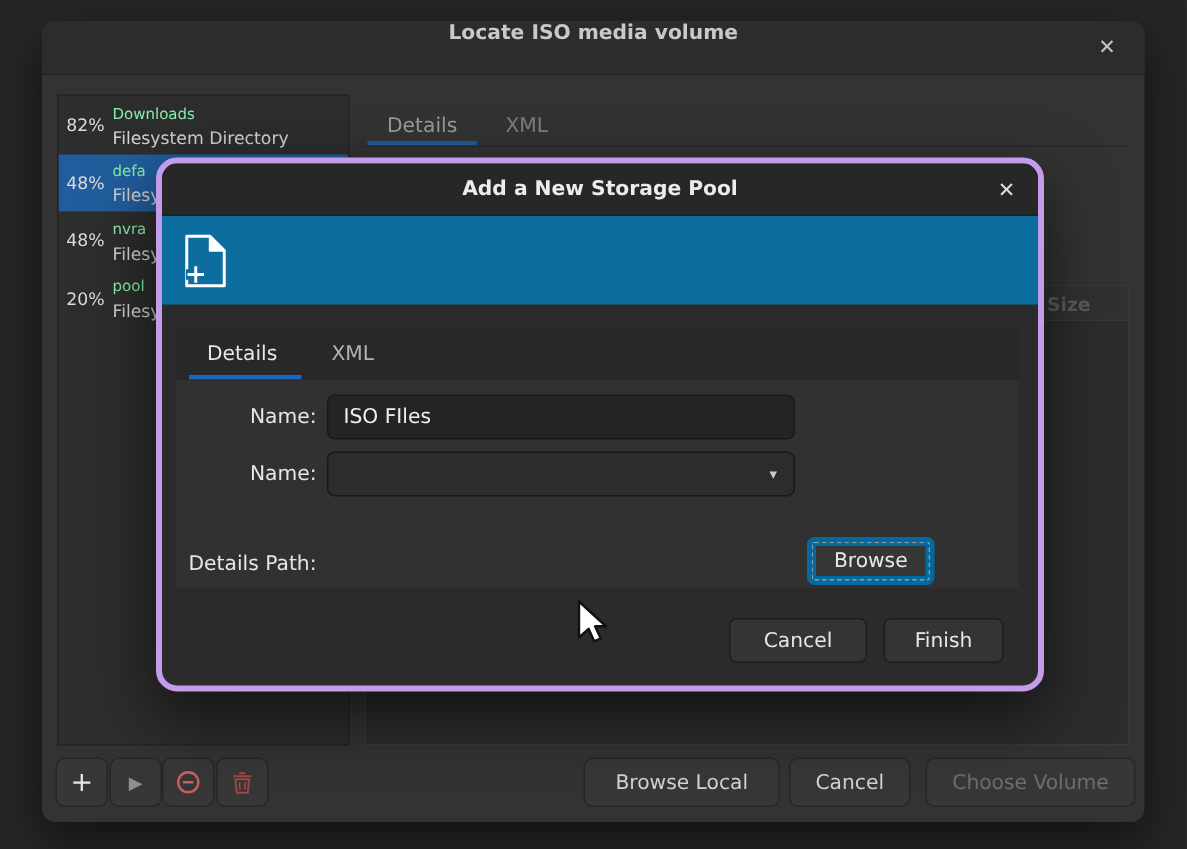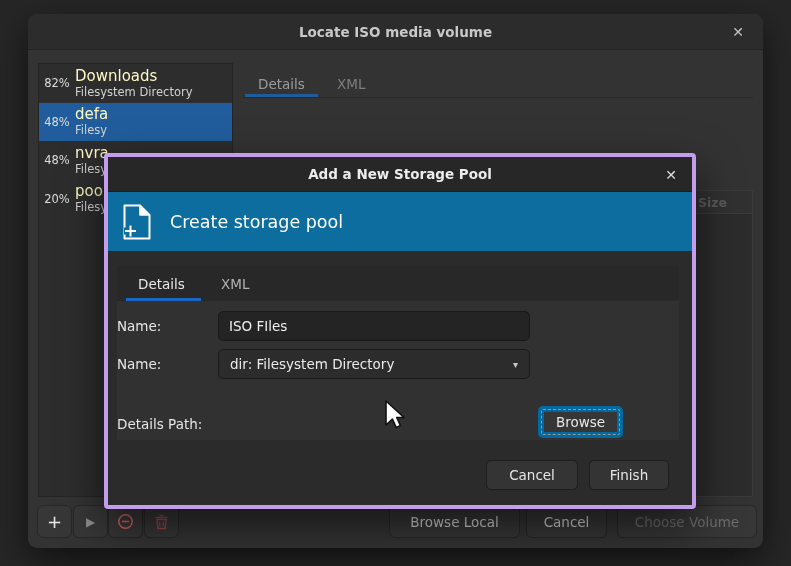--- a/index.html
+++ b/index.html
@@ -14,21 +14,21 @@
   
   .window {
     position:absolute; left:28px; top:14px; width:735px; height:534px;
     background:#333333; border-radius:9px;
     box-shadow:0 12px 34px rgba(0,0,0,.55);
   }
   .win-titlebar {
     position:absolute; left:0; top:0; right:0; height:36px;
     background:#2c2c2c; border-radius:9px 9px 0 0;
     border-bottom:1px solid #232323;
-    display:flex; align-items:center; justify-content:center;
+    display:flex; justify-content:center;
   }
   .win-title { font-size:13.5px; font-weight:bold; color:#c9c9c9; }
   .win-close {
     position:absolute; right:10px; top:0; width:30px; height:36px;
     display:flex; align-items:center; justify-content:center;
     color:#c4c4c4; font-size:14px; cursor:default;
   }
 
   
   .pool-list {
@@ -37,21 +37,21 @@
   }
   .pool-row {
     display:grid; grid-template-columns:36px 1fr; height:38.5px;
     align-content:center;
   }
   .pool-row.selected { background:#215d9c; }
   .pool-row .pct {
     grid-row:1/3; align-self:center; justify-self:center;
     font-size:11.5px; color:#dcdcdc;
   }
-  .pool-row .nm { font-size:15px; color:#fef9c3; line-height:17px; white-space:nowrap; }
+  .pool-row .nm { font-size:10px; color:#86efac; line-height:17px; white-space:nowrap; }
   .pool-row .sub { font-size:11.5px; color:#d2d2d2; line-height:14px; white-space:nowrap; }
 
   
   .right-pane { position:absolute; left:215px; top:49px; width:510px; height:434px; }
   .bg-tab { position:absolute; font-size:13.5px; }
   .bg-tab-details { left:15px; top:13px; color:#9b9b9b; }
   .bg-tab-xml { left:94px; top:13px; color:#7e7e7e; }
   .bg-tab-underline { position:absolute; left:2px; top:31px; width:73px; height:3px; background:#1e5c9e; }
   .bg-tab-sep { position:absolute; left:0; top:34px; width:510px; height:1px; background:#282828; }
   .vol-table {
@@ -85,22 +85,22 @@
     display:flex; align-items:center; justify-content:center;
     font-size:13.5px; color:#d2d2d2;
   }
   .fb-browse-local { left:361px; width:131px; }
   .fb-cancel { left:498px; width:81px; }
   .fb-choose { left:589px; width:140px; color:#6e6e6e; }
 
   
   .dialog {
     position:absolute; left:104px; top:105px; width:592px; height:356px;
-    background:#2b2b2b; border:4px solid #c39ceb; border-radius:4px;
-    box-shadow:0 16px 44px rgba(0,0,0,.6); overflow:hidden;margin-top:48px;
+    background:#2b2b2b; border:4px solid #c39ceb; border-radius:14px;
+    box-shadow:0 16px 44px rgba(0,0,0,.6); overflow:hidden;
   }
   .dlg-titlebar {
     position:absolute; left:0; top:0; right:0; height:35px;
     background:#272727; border-bottom:1px solid #1e1e1e;
     display:flex; align-items:center; justify-content:center;
   }
   .dlg-title { font-size:13.5px; font-weight:bold; color:#ececec; }
   .dlg-close {
     position:absolute; right:6px; top:0; width:30px; height:35px;
     display:flex; align-items:center; justify-content:center;
@@ -114,21 +114,21 @@
   .banner-text { position:absolute; left:62px; font-size:17.5px; color:#ffffff; }
 
   .notebook { position:absolute; left:9px; top:109px; width:562px; height:174px; }
   .nb-tabbar { position:absolute; left:0; top:0; right:0; height:35px; background:#282828; }
   .nb-tab { position:absolute; top:10px; font-size:13.5px; }
   .nb-tab-details { left:21px; color:#e6e6e6; }
   .nb-tab-xml { left:104px; color:#b2b2b2; }
   .nb-underline { position:absolute; left:9px; top:32px; width:75px; height:3px; background:#1a66c7; }
   .nb-content { position:absolute; left:0; top:35px; right:0; height:139px; background:#313131; }
 
-  .fld-label { position:absolute; width:94px; text-align:left; font-size:13.5px; color:#e6e6e6; }
+  .fld-label { position:absolute; width:94px; text-align:right; font-size:13.5px; color:#e6e6e6; }
   .lbl-name { left:0; top:17px; }
   .lbl-type { left:0; top:55px; }
   .lbl-target { left:0; top:115px; }
   .text-input {
     position:absolute; left:101px; width:312px; height:30px;
     background:#242424; border:1px solid #191919; border-radius:5px;
     color:#efefef; font-size:13.5px; padding:0 10px;
     font-family:"DejaVu Sans","Liberation Sans",sans-serif; outline:none;
   }
   .inp-name { top:10px; }
@@ -240,36 +240,34 @@
 
   <div class="dlg-banner">
     <svg class="banner-icon" width="32" height="38" viewBox="0 0 32 38">
       <path d="M3.5 2.5 H19 L28.5 12 V35.5 H3.5 Z" fill="none" stroke="#ffffff" stroke-width="2" stroke-linejoin="round"></path>
       <path d="M19 2.5 V12 H28.5" fill="#ffffff" stroke="#ffffff" stroke-width="1.6" stroke-linejoin="round"></path>
       <line x1="9.5" y1="22" x2="9.5" y2="34" stroke="#0e6d9f" stroke-width="7"></line>
       <line x1="3" y1="28" x2="16" y2="28" stroke="#0e6d9f" stroke-width="7"></line>
       <line x1="9.5" y1="22.5" x2="9.5" y2="33.5" stroke="#ffffff" stroke-width="2"></line>
       <line x1="4" y1="28" x2="15" y2="28" stroke="#ffffff" stroke-width="2"></line>
     </svg>
-    <span class="banner-text">Create storage pool</span>
   </div>
 
   <div class="notebook">
     <div class="nb-tabbar">
       <span class="nb-tab nb-tab-details">Details</span>
       <span class="nb-tab nb-tab-xml">XML</span>
       <div class="nb-underline"></div>
     </div>
     <div class="nb-content">
       <span class="fld-label lbl-name">Name:</span>
       <input class="text-input inp-name" type="text" value="ISO FIles" style="">
 
       <span class="fld-label lbl-type">Name:</span>
       <div class="combo">
-        <span class="combo-text">dir: Filesystem Directory</span>
         <span class="combo-arrow">▾</span>
       </div>
 
       <span class="fld-label lbl-target">Details Path:</span>
       <div class="browse-btn">Browse</div>
     </div>
   </div>
 
   <div class="dlg-action-btn da-cancel">Cancel</div>
   <div class="dlg-action-btn da-finish">Finish</div>

